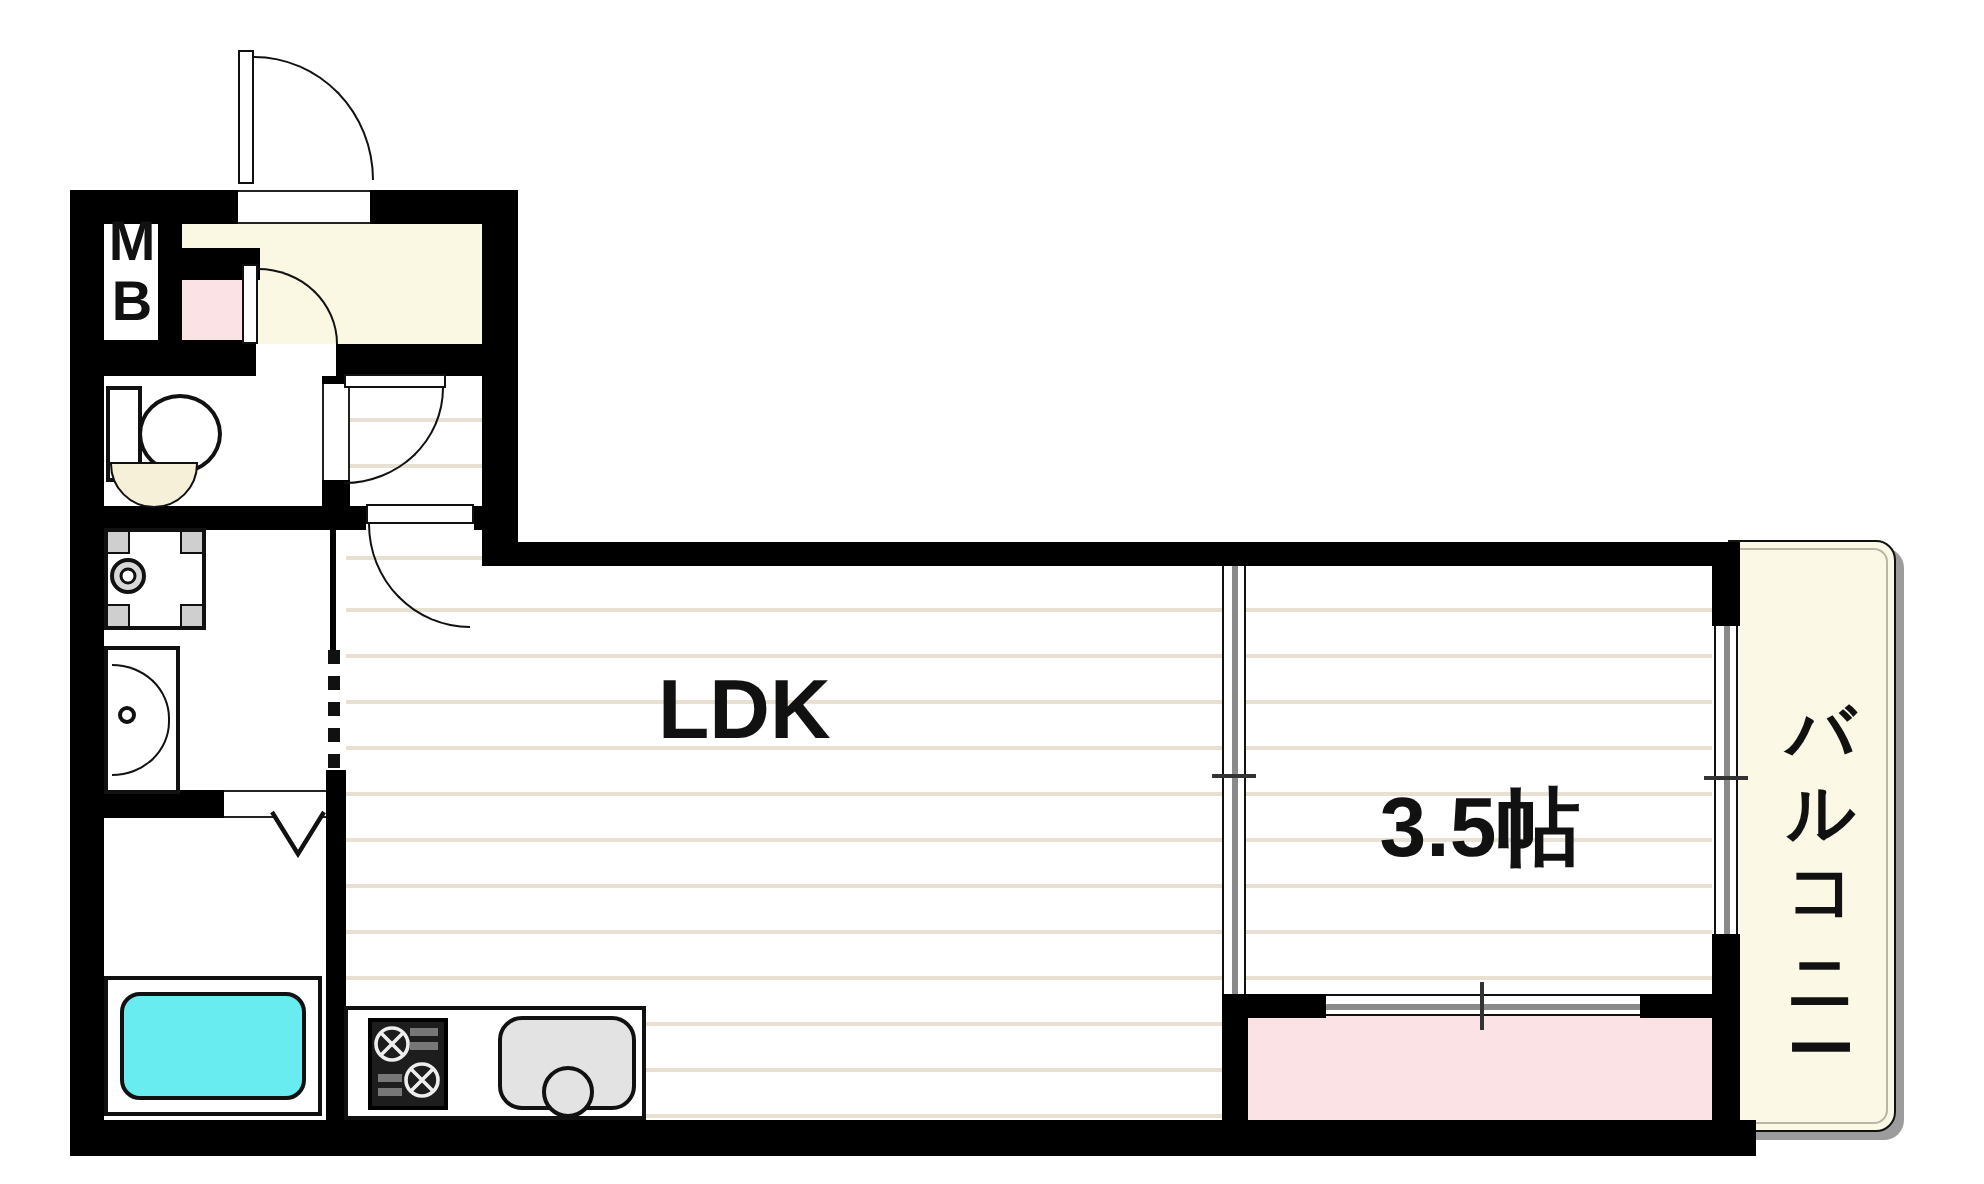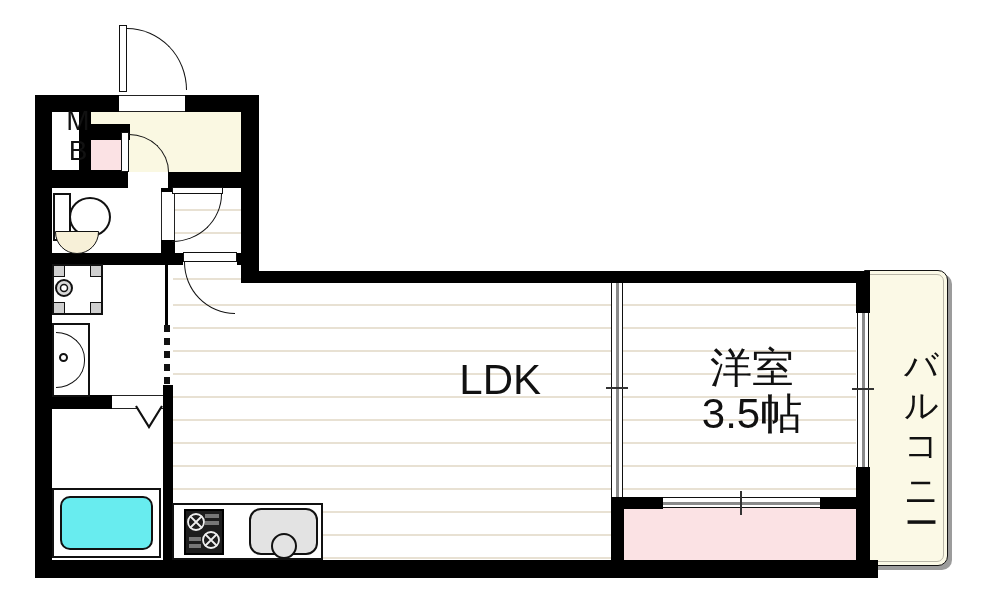--- a/index.html
+++ b/index.html
@@ -8,21 +8,21 @@
   .abs{position:absolute;}
   .wall{position:absolute;background:#000;}
   .floor-lines{position:absolute;background:repeating-linear-gradient(to bottom,#ffffff 0px,#ffffff 21px,#e8e1d3 21px,#e8e1d3 23px);}
   .gap{position:absolute;background:#fff;}
   .leaf{position:absolute;background:#fff;border:1.5px solid #111;box-sizing:border-box;}
   .arc{position:absolute;box-sizing:border-box;}
   .slide{position:absolute;background:#fff;box-sizing:border-box;}
   .slide .mid{position:absolute;background:#8a8a8a;}
   .slide .tick{position:absolute;background:#333;}
   .fixture{position:absolute;box-sizing:border-box;}
-  .label{position:absolute;color:#111;font-weight:400;padding-left:12px;}
+  .label{position:absolute;color:#111;font-weight:700;}
   .dashedv{position:absolute;width:6px;background:repeating-linear-gradient(to bottom,#111 0 7px,#fff 7px 13px);}
 </style>
 </head>
 <body>
 
 <div id="canvas">
 
   <div class="abs" style="left:91px;top:112px;width:150px;height:62px;background:#faf8e2;"></div>
   <div class="floor-lines" style="left:173px;top:188px;width:68px;height:95px;"></div>
   <div class="floor-lines" style="left:173px;top:283px;width:438px;height:277px;"></div>
@@ -125,21 +125,21 @@
     <rect x="5" y="35" width="12" height="4" fill="#777"></rect>
     <circle cx="12" cy="13" r="8" fill="none" stroke="#eee" stroke-width="1.8"></circle>
     <path d="M6,7 L18,19 M18,7 L6,19" stroke="#eee" stroke-width="1.8"></path>
     <circle cx="27" cy="31" r="8" fill="none" stroke="#eee" stroke-width="1.8"></circle>
     <path d="M21,25 L33,37 M33,25 L21,37" stroke="#eee" stroke-width="1.8"></path>
   </svg>
   <div class="fixture" style="left:249px;top:508px;width:69px;height:47px;background:#e3e3e3;border:2px solid #111;border-radius:12px;"></div>
   <div class="fixture" style="left:271px;top:533px;width:26px;height:26px;background:#e3e3e3;border:2px solid #111;border-radius:50%;"></div>
 
   <div class="label" style="left:52px;top:106px;width:28px;font-size:28px;line-height:30px;text-align:center;word-break:break-all;">MB</div>
-  <div class="label" style="left:329px;top:357px;width:200px;font-size:42px;line-height:45px;text-align:right;">
+  <div class="label" style="left:329px;top:332px;width:200px;font-size:42px;line-height:45px;text-align:left;">
     <span>LDK</span><br>
   </div>
   <div class="label" style="left:640px;top:345px;width:200px;font-size:42px;line-height:46px;text-align:center;">
-    <span>洋室</span><br>
+    <br>
     <span>3.5帖</span>
   </div>
 
 </div>
 
 </body></html>

